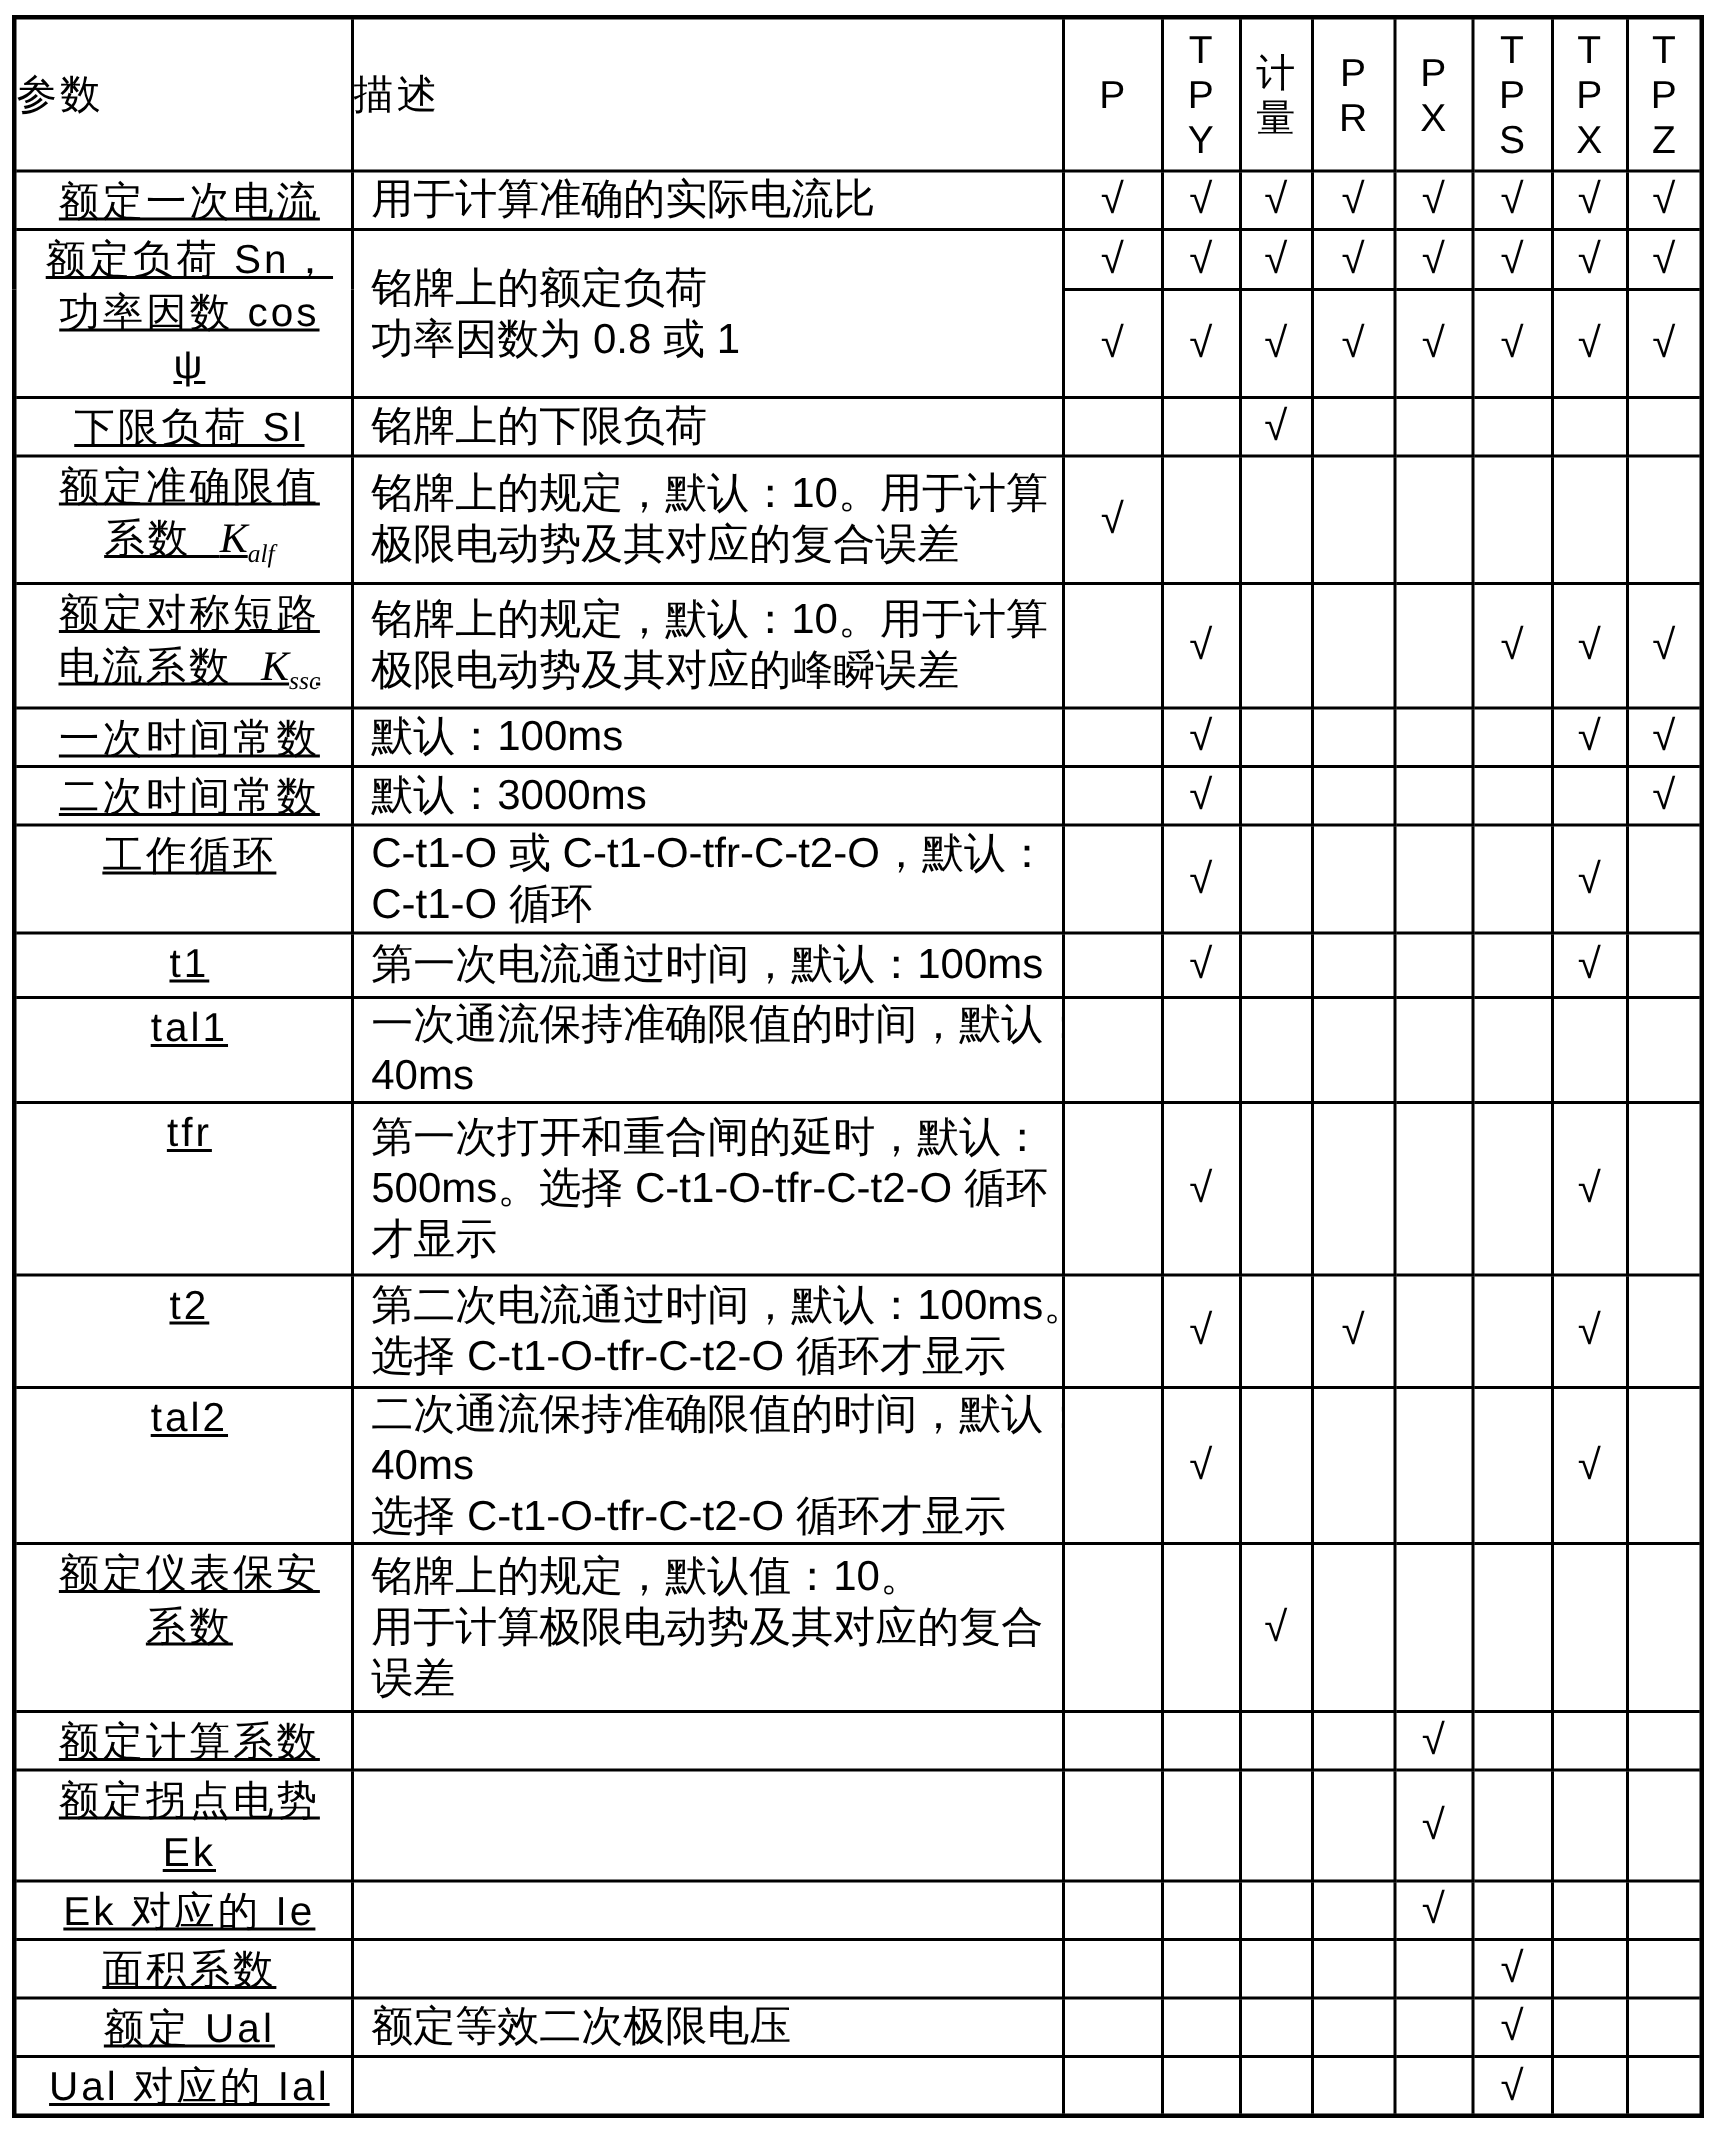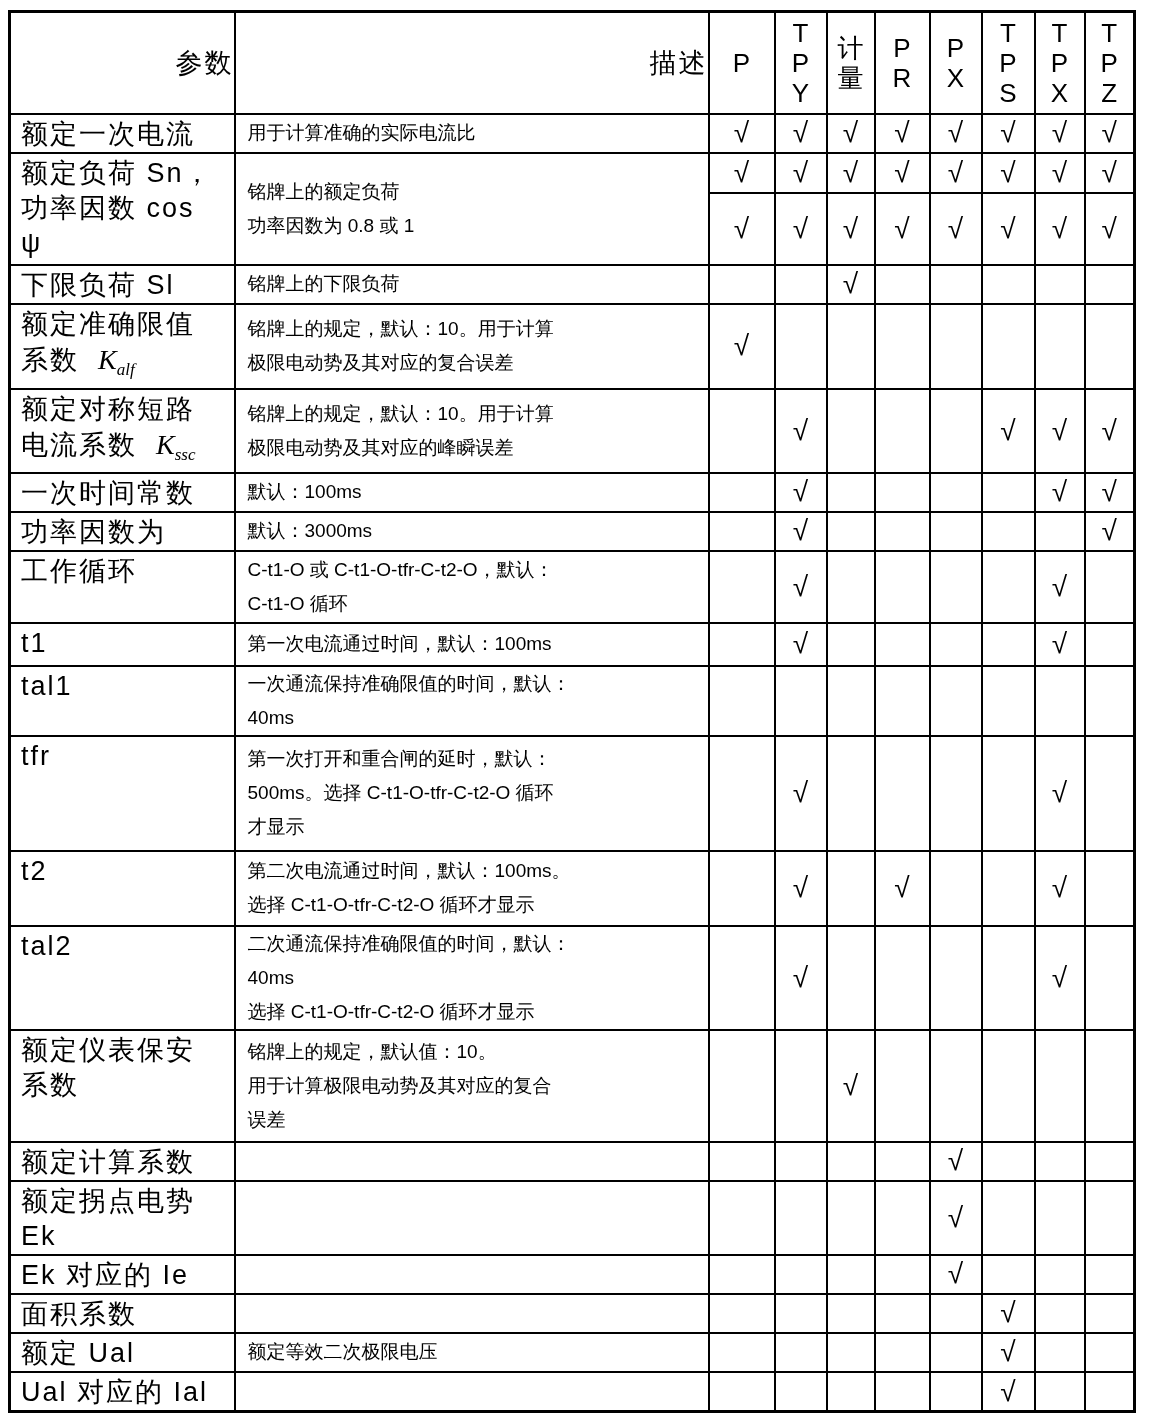--- a/index.html
+++ b/index.html
@@ -18,37 +18,38 @@
   }
   .ptable td,.ptable th{
     border:2px solid #000;
     padding:0;
     overflow:hidden;
     background:#fff;
   }
   
   th.hmain{
     font-weight:normal;font-size:27px;letter-spacing:2px;
-    text-align:right;vertical-align:middle;
+    text-align:left;vertical-align:middle;
   }
   th.htype{
     font-weight:normal;font-size:26px;line-height:30px;
     text-align:center;vertical-align:middle;
     white-space:pre-line;
   }
   
   td.p{
-    vertical-align:top;text-align:left;
+    vertical-align:top;text-align:center;
     font-size:27px;line-height:35px;letter-spacing:2px;
     padding:2px 2px 0 10px;
     white-space:pre;
+    text-decoration:underline;
   }
   td.d{
     vertical-align:middle;text-align:left;
-    font-size:19px;line-height:34px;letter-spacing:0;
+    font-size:28px;line-height:34px;letter-spacing:0;
     padding:0 2px 0 12px;
     white-space:pre;
   }
   td.c{
     vertical-align:middle;text-align:center;
     font-size:28px;
   }
   .kv{
     font-family:"Liberation Serif",serif;
     font-style:italic;font-size:28px;letter-spacing:0;
@@ -189,21 +190,21 @@
     <td class="c">√</td>
     <td class="c"></td>
     <td class="c"></td>
     <td class="c"></td>
     <td class="c"></td>
     <td class="c">√</td>
     <td class="c">√</td>
   </tr>
 
   <tr style="height:39px">
-    <td class="p">功率因数为</td>
+    <td class="p">二次时间常数</td>
     <td class="d">默认：3000ms</td>
     <td class="c"></td>
     <td class="c">√</td>
     <td class="c"></td>
     <td class="c"></td>
     <td class="c"></td>
     <td class="c"></td>
     <td class="c"></td>
     <td class="c">√</td>
   </tr>

